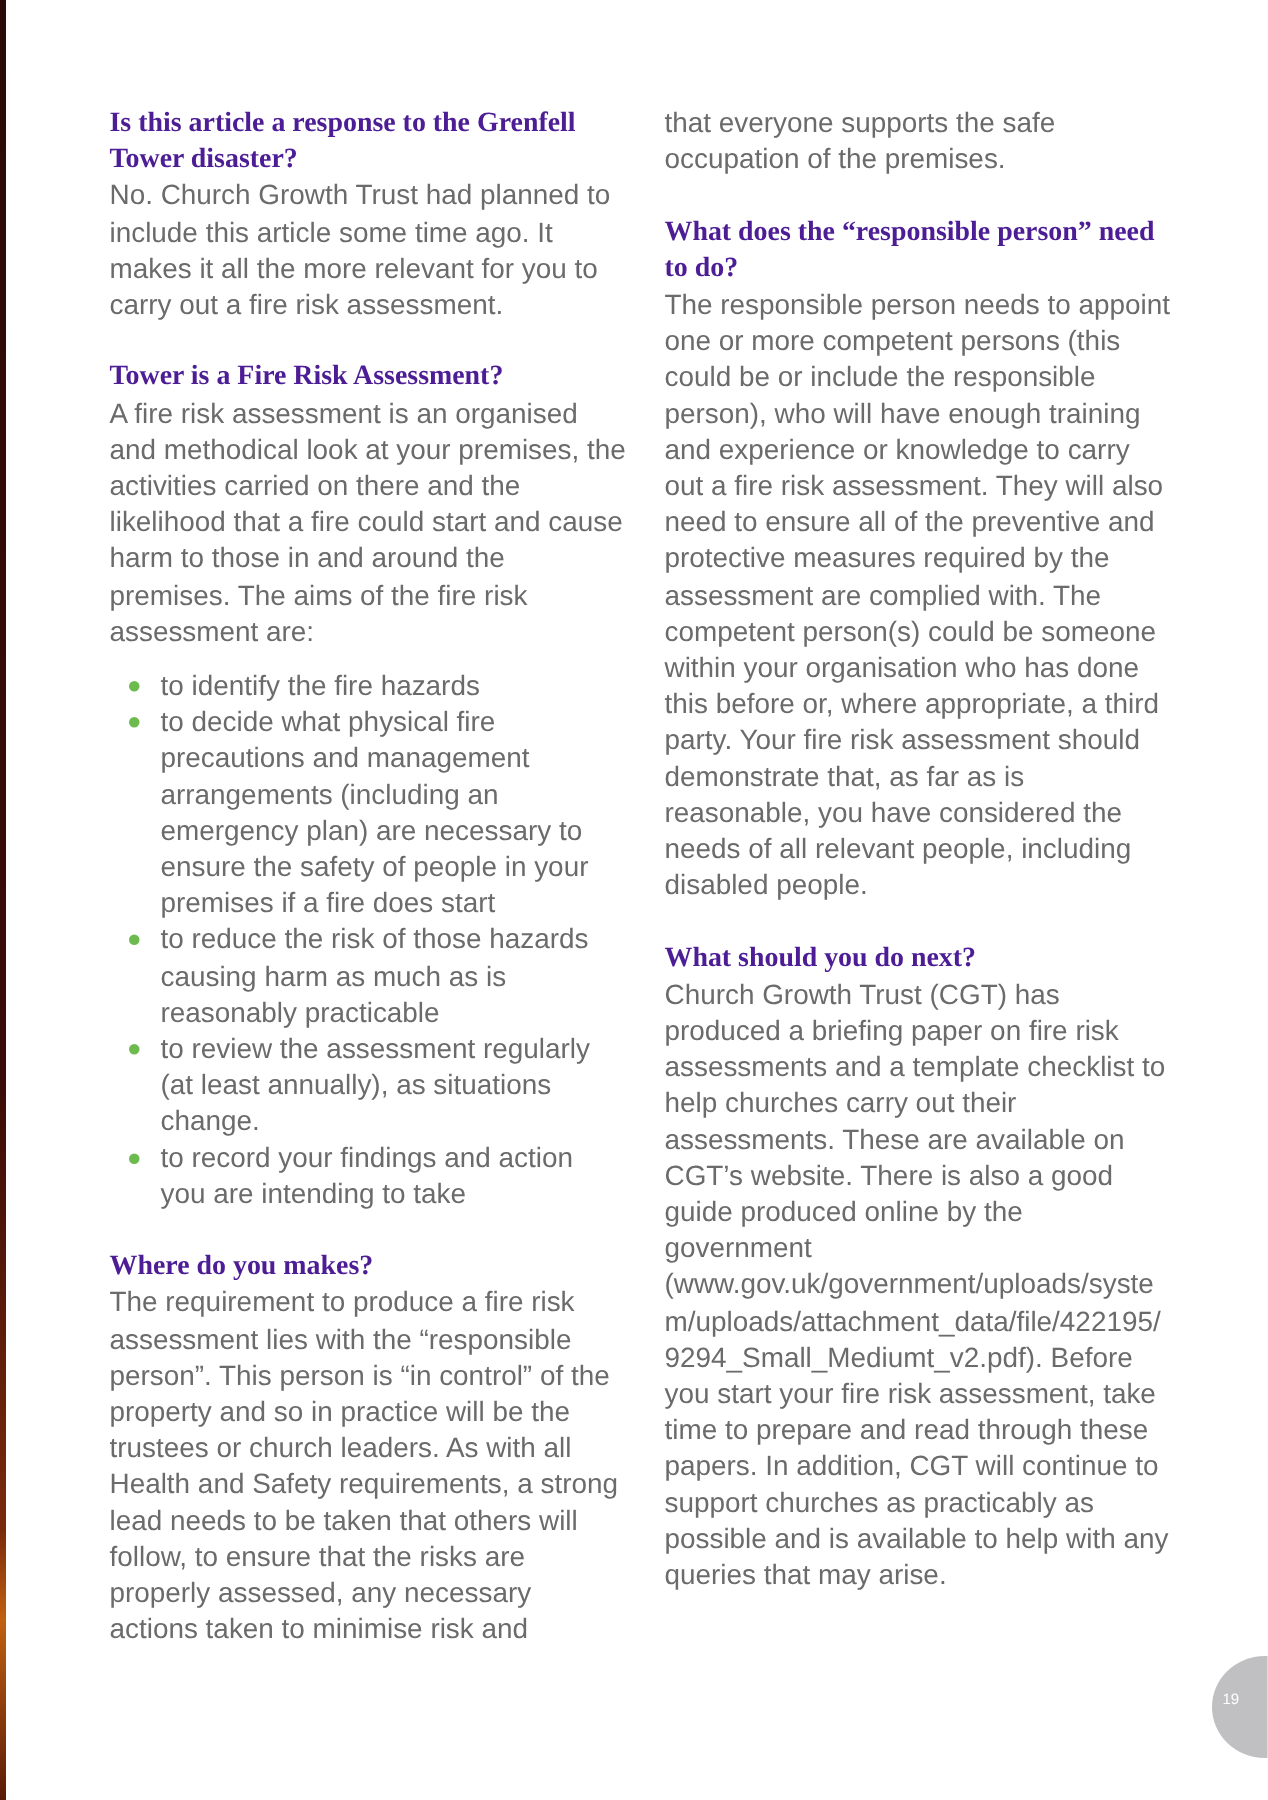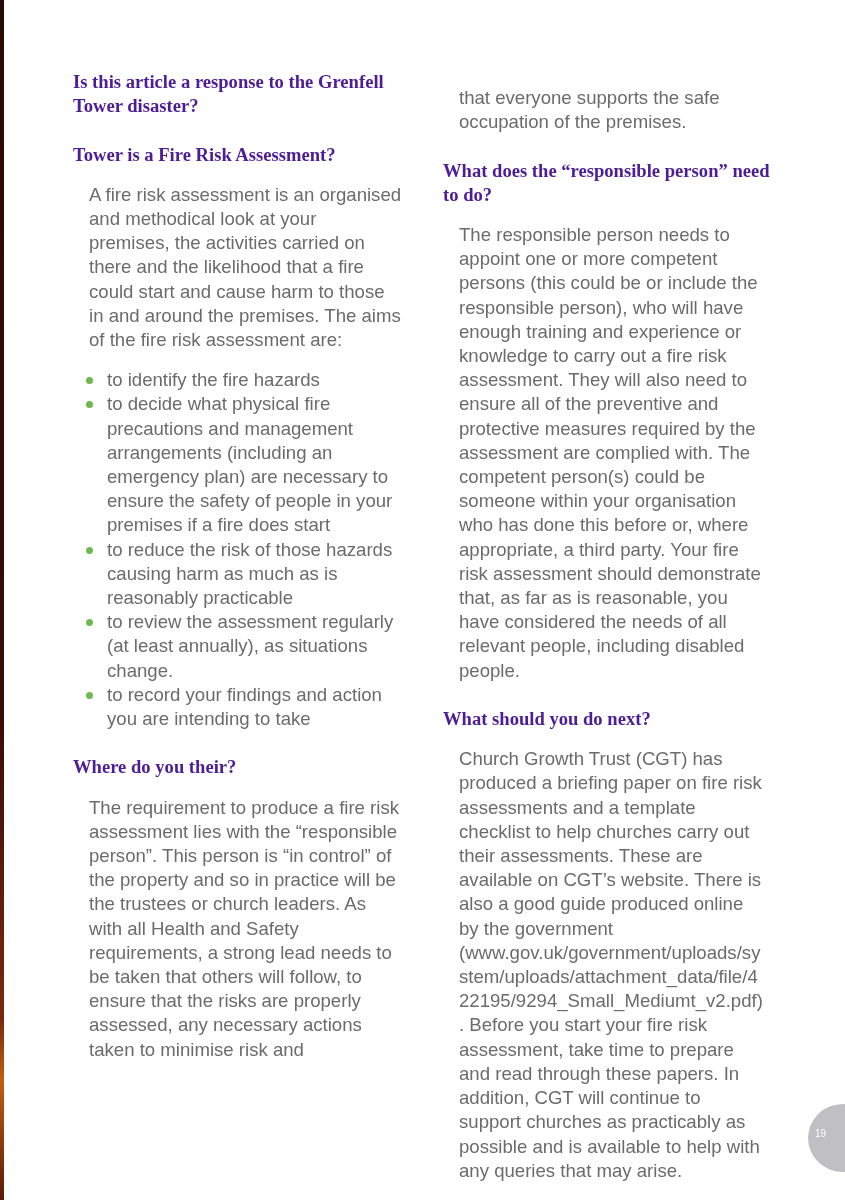--- a/index.html
+++ b/index.html
@@ -12,21 +12,21 @@
     position: absolute; left: 0; top: 0; width: 4px; height: 1200px;
     background: linear-gradient(180deg, #2a0a06 0%, #3a0c08 60%, #7a2a0c 85%, #c06010 90%, #5a1a08 100%);
   }
   .col {
     position: absolute; top: 70px; width: 345px;
     font-size: 18.6px; line-height: 24.2px; color: #6b6b6b;
   }
   .col.left { left: 73px; }
   .col.right { left: 443px; width: 340px; }
   .heading { color: #4c1d95; font-weight: bold; margin: 0; font-family: Liberation Serif, serif; }
-  .para { margin: 16px; }
+  .para { margin: 0; }
   .section { margin-bottom: 24.2px; }
   ul.bullets { list-style: none; margin: 12px; padding: 0; }
   ul.bullets li { position: relative; padding-left: 22px; }
   ul.bullets li .dot {
     position: absolute; left: 1px; top: 9px; width: 7px; height: 7px; border-radius: 50%;
     background: #6dbb4e;
   }
   .page-badge {
     position: absolute; left: 808px; top: 1104px; width: 70px; height: 68px;
     border-radius: 50%; background: #c0c0c2;
@@ -36,34 +36,35 @@
   }
 </style>
 </head>
 <body>
 
 <div class="edge-strip"></div>
 
 <div class="col left">
   <div class="section">
     <p class="heading">Is this article a response to the Grenfell Tower disaster?</p>
+    <p class="para">No. Church Growth Trust had planned to include this article some time ago. It makes it all the more relevant for you to carry out a fire risk assessment.</p>
   </div>
   <div class="section">
     <p class="heading">Tower is a Fire Risk Assessment?</p>
     <p class="para">A fire risk assessment is an organised and methodical look at your premises, the activities carried on there and the likelihood that a fire could start and cause harm to those in and around the premises. The aims of the fire risk assessment are:</p>
     <ul class="bullets">
       <li><span class="dot"></span><span>to identify the fire hazards</span></li>
       <li><span class="dot"></span><span>to decide what physical fire precautions and management arrangements (including an emergency plan) are necessary to ensure the safety of people in your premises if a fire does start</span></li>
       <li><span class="dot"></span><span>to reduce the risk of those hazards causing harm as much as is reasonably practicable</span></li>
       <li><span class="dot"></span><span>to review the assessment regularly (at least annually), as situations change.</span></li>
       <li><span class="dot"></span><span>to record your findings and action you are intending to take</span></li>
     </ul>
   </div>
   <div class="section">
-    <p class="heading">Where do you their?</p>
+    <p class="heading">Where do you makes?</p>
     <p class="para">The requirement to produce a fire risk assessment lies with the “responsible person”. This person is “in control” of the property and so in practice will be the trustees or church leaders. As with all Health and Safety requirements, a strong lead needs to be taken that others will follow, to ensure that the risks are properly assessed, any necessary actions taken to minimise risk and</p>
   </div>
 </div>
 
 <div class="col right">
   <div class="section">
     <p class="para">that everyone supports the safe occupation of the premises.</p>
   </div>
   <div class="section">
     <p class="heading">What does the “responsible person” need to do?</p>

